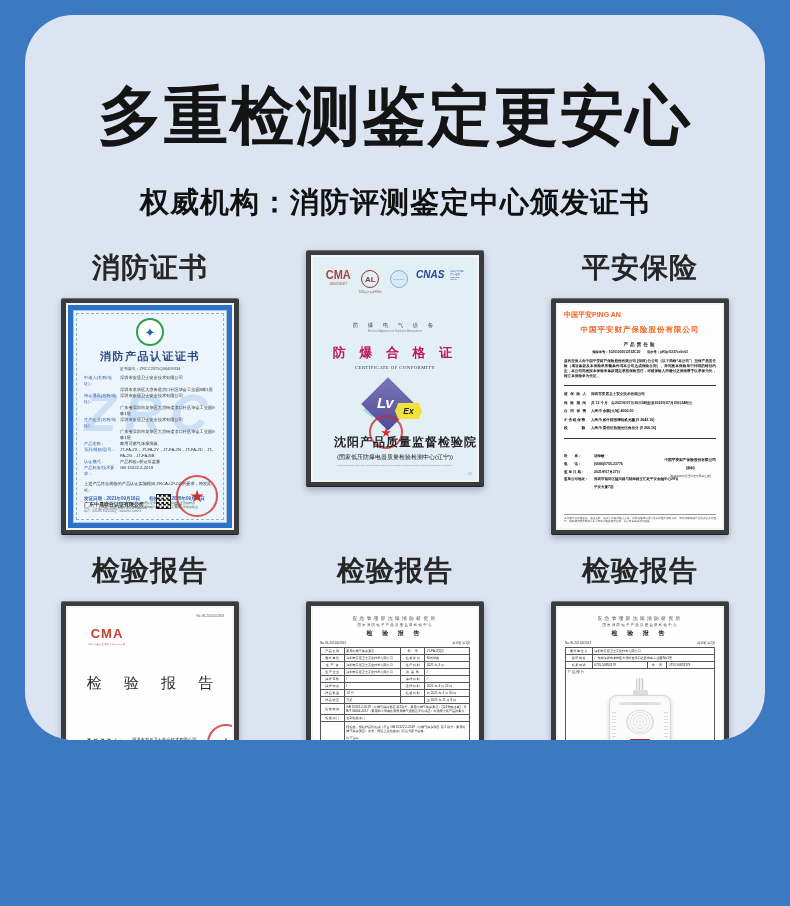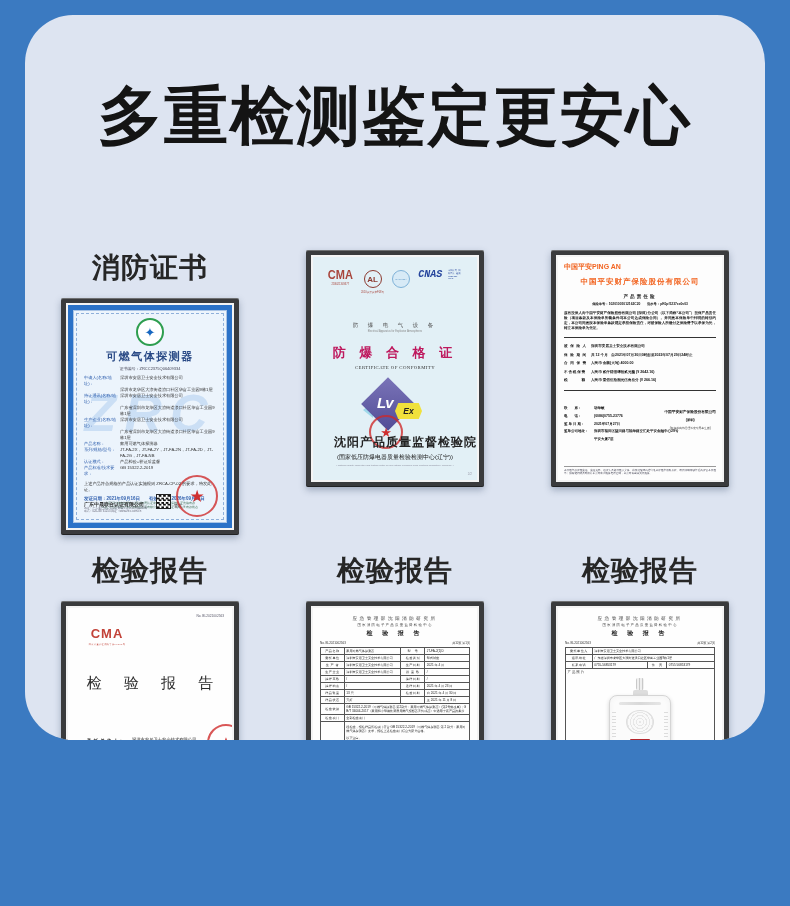--- a/index.html
+++ b/index.html
@@ -70,21 +70,21 @@
   
   .ex-inner{width:100%;height:100%;background:#e2f0f6;position:relative;overflow:hidden;}
   .ex-logos{display:flex;justify-content:center;align-items:flex-start;gap:8px;margin-top:13px;height:30px;}
   .logo-unit{text-align:center;}
   .cma-mark{color:#a8453c;font-weight:800;font-size:11px;letter-spacing:0;line-height:1;transform:scaleY(1.1);}
   .logo-sub{font-size:2.6px;color:#a8453c;margin-top:2px;}
   .al-mark{width:16px;height:16px;border:1.6px solid #8c3a30;border-radius:50%;color:#8c3a30;
     font-weight:800;font-size:8px;display:flex;align-items:center;justify-content:center;margin:0 auto;}
   .ilac-mark{width:16px;height:16px;border-radius:50%;background:#d7eaf6;border:1px solid #7fb2d8;
     color:#3e82b8;font-size:2.4px;display:flex;align-items:center;justify-content:center;margin:0 auto;}
-  .cnas-unit{display:flex;gap:6px;align-items:flex-start;font-family:Liberation Mono, monospace;}
+  .cnas-unit{display:flex;gap:6px;align-items:flex-start;}
   .cnas-mark{color:#25449c;font-weight:800;font-style:italic;font-size:10px;line-height:1;}
   .cnas-side{font-size:2.2px;color:#25449c;text-align:left;line-height:2.8px;width:14px;}
   .ex-line1{margin-top:22px;font-size:5.5px;letter-spacing:4px;color:#555;text-align:center;}
   .ex-line1en{font-size:2.6px;color:#888;text-align:center;margin-top:1px;}
   .ex-title{margin-top:11px;font-size:13px;font-weight:700;letter-spacing:5px;color:#be185d;text-align:center;}
   .ex-titleen{margin-top:3px;font-size:4.8px;color:#333;text-align:center;font-family:"Liberation Serif","DejaVu Serif",serif;letter-spacing:.4px;}
   .ex-art{position:relative;height:54px;margin-top:10px;padding-left:40px;}
   .ex-diamond{position:absolute;left:50%;top:5px;margin-left:-26px;width:38px;height:38px;
     background:linear-gradient(135deg,#7a74b8,#524c96);transform:rotate(45deg);}
   .ex-diamond-cyan{position:absolute;left:50%;top:22px;margin-left:-32px;width:0;height:0;
@@ -186,34 +186,35 @@
   .led{width:5px;height:5px;border-radius:50%;box-shadow:0 0 1px rgba(0,0,0,.3);}
   .led-g{background:#2ecc40;} .led-r{background:#e01b1b;} .led-y{background:#f1c40f;}
   .dev-led-labels{display:flex;gap:3.5px;margin-top:1.5px;font-size:2.2px;color:#777;}
   .dev-led-labels span{width:6.5px;text-align:center;}
 </style>
 </head>
 <body>
 
 <div class="card">
   <div class="title">多重检测鉴定更安心</div>
+  <div class="subtitle">权威机构：消防评测鉴定中心颁发证书</div>
 
   <div class="row row1">
 
     <div class="col">
       <div class="cert-label">消防证书</div>
       <div class="frame">
         <div class="mat">
           <div class="paper fire-paper">
             <div class="fire-inner">
               <div class="fire-watermark">ZRC</div>
               <div class="fire-emblem">
                   <span class="emblem-core">✦</span>
                 </div>
-              <div class="fire-title">可燃气体探测器</div>
+              <div class="fire-title">消防产品认证证书</div>
               <div class="fire-no">证书编号：ZRCC2375Q06409334</div>
               <div class="fire-fields">
 
                   <div class="ff-row">
                     <span class="ff-k">申请人(名称/地址)：</span>
                     <span class="ff-v">深圳市安居卫士安全技术有限公司</span>
                   </div>
 
                   <div class="ff-row">
                     <span class="ff-k"></span>
@@ -321,20 +322,21 @@
                   <span class="star">★</span>
                 </div>
               <div class="ex-page">2/2</div>
             </div>
           </div>
         </div>
       </div>
     </div>
 
     <div class="col">
+      <div class="cert-label">平安保险</div>
       <div class="frame">
         <div class="mat">
           <div class="paper">
             <div class="pa-inner">
               <div class="pa-brand">中国平安PING AN</div>
               <div class="pa-company">中国平安财产保险股份有限公司</div>
               <div class="pa-doc">产品责任险</div>
               <div class="pa-policy">保险单号：10201001012162C20　　流水号：pK0pf1237xx0v03</div>
               <div class="pa-par">兹有投保人向中国平安财产保险股份有限公司 (深圳) 分公司（以下简称“本公司”）投保产品责任险（项目条款及本保险单所载条件与本公司达成保险合同）。并同意本保险单中列明的特别约定，本公司同意按本保险单条款规定承担保险责任，对被保险人所缴付之保险费予以承保为凭，特立本保险单为凭证。</div>
               <div class="pa-hr"></div>

